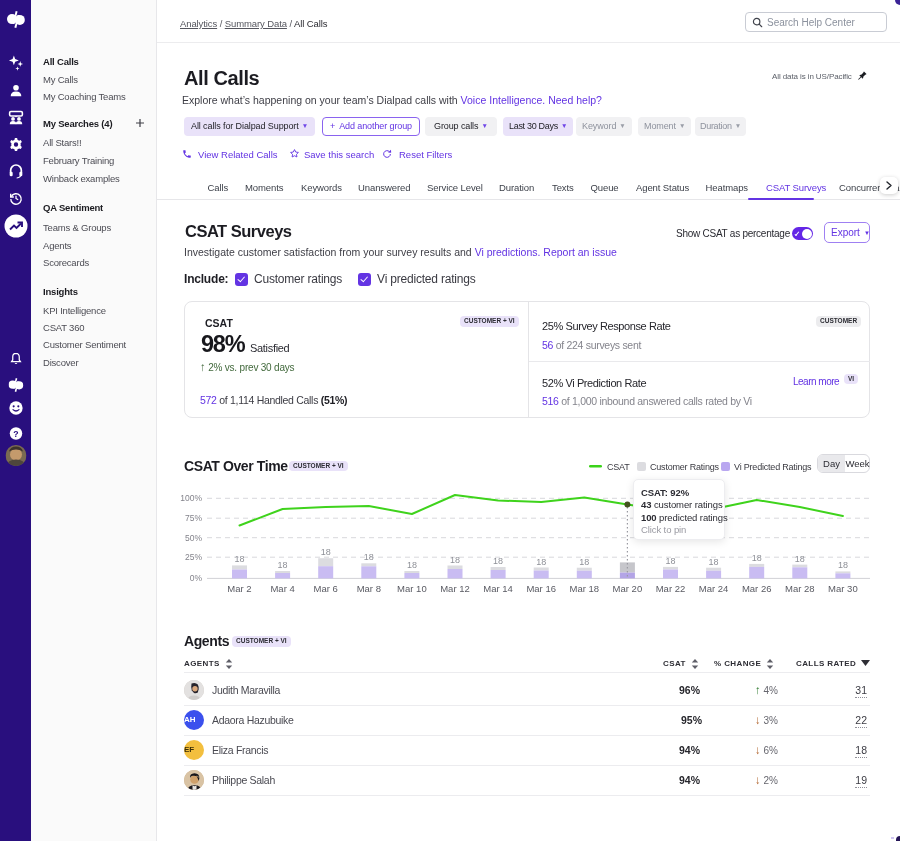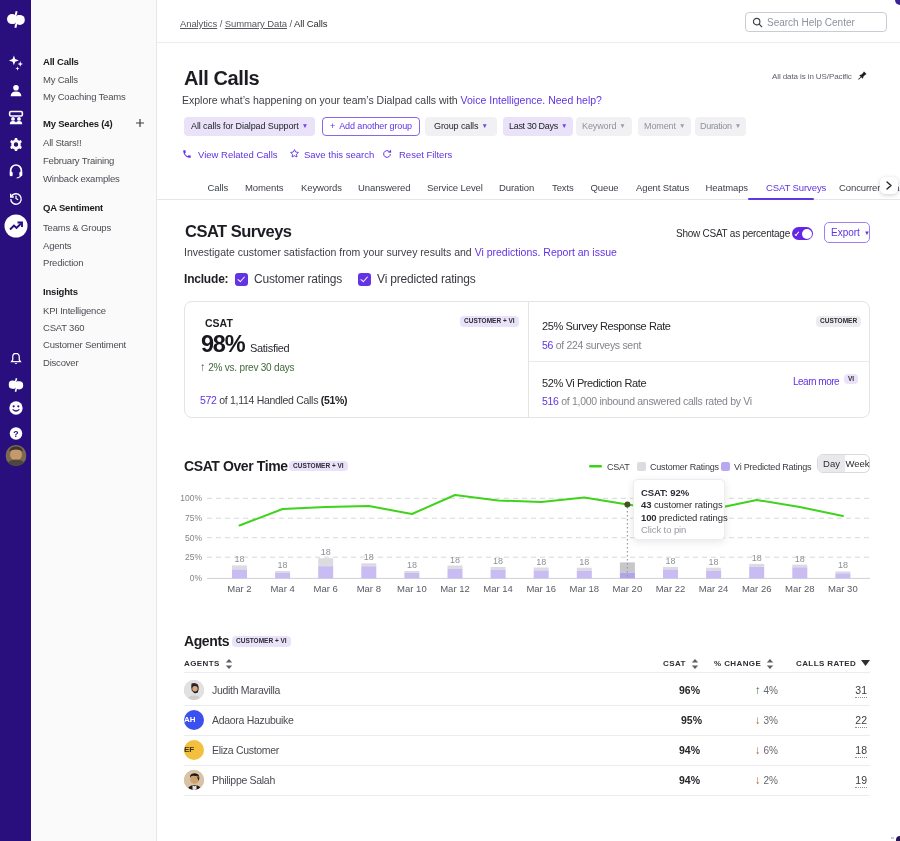--- a/index.html
+++ b/index.html
@@ -156,21 +156,21 @@
   <div class="navitem navhead" style="top:56px">All Calls</div>
   <div class="navitem" style="top:73.5px">My Calls</div>
   <div class="navitem" style="top:91px">My Coaching Teams</div>
   <div class="navitem navhead" style="top:118px">My Searches (4)</div>
   <div class="navitem" style="top:137px">All Stars!!</div>
   <div class="navitem" style="top:155px">February Training</div>
   <div class="navitem" style="top:173px">Winback examples</div>
   <div class="navitem navhead" style="top:202px">QA Sentiment</div>
   <div class="navitem" style="top:222px">Teams &amp; Groups</div>
   <div class="navitem" style="top:240px">Agents</div>
-  <div class="navitem" style="top:257px">Prediction</div>
+  <div class="navitem" style="top:257px">Scorecards</div>
   <div class="navitem navhead" style="top:286px">Insights</div>
   <div class="navitem" style="top:305px">KPI Intelligence</div>
   <div class="navitem" style="top:322px">CSAT 360</div>
   <div class="navitem" style="top:339px">Customer Sentiment</div>
   <div class="navitem" style="top:357px">Discover</div>
   <svg style="position:absolute;left:104px;top:118px" width="10" height="10" viewBox="0 0 10 10">
       <path d="M5 1 V9 M1 5 H9" stroke="#3e3e46" stroke-width="1.2"></path>
     </svg>
 </div>
 <div id="topbar">
@@ -398,21 +398,21 @@
 </div>
 <div class="agrow" style="top:704.5px">
   <div class="avatar" style="background:#3b50ed;color:#fff">AH</div>
   <div class="agname">Adaora Hazubuike</div>
   <div class="agcsat" style="right:168px;text-align:right">95%</div>
   <div class="agchange" style="right:92px;text-align:right"><span style="color:#ad5c22;font-size:11.5px">↓</span> 3%</div>
   <div class="agcalls" style="right:3px">22</div>
 </div>
 <div class="agrow" style="top:734.5px">
   <div class="avatar" style="background:#f3bf3e;color:#3a2e07">EF</div>
-  <div class="agname">Eliza Customer</div>
+  <div class="agname">Eliza Francis</div>
   <div class="agcsat" style="right:170px;text-align:right">94%</div>
   <div class="agchange" style="right:92px;text-align:right"><span style="color:#ad5c22;font-size:11.5px">↓</span> 6%</div>
   <div class="agcalls" style="right:3px">18</div>
 </div>
 <div class="agrow" style="top:764.5px">
   <div class="avatar" style="background:#c9ae85">
     <svg width="20" height="20" viewBox="0 0 20 20">
         <rect width="20" height="20" fill="#d9c3a4"></rect>
         <circle cx="10.5" cy="9.5" r="4.3" fill="#cfa06a"></circle>
         <path d="M6 8 Q5.5 3.5 10.5 3.2 Q15.5 3.5 15.3 8 Q14.5 5.8 12.5 5.5 L14.8 11 Q15.5 7.5 15.3 8 Q13 5.2 8.5 5.8 Q6.5 6.3 6 8 Z" fill="#17151a"></path>

